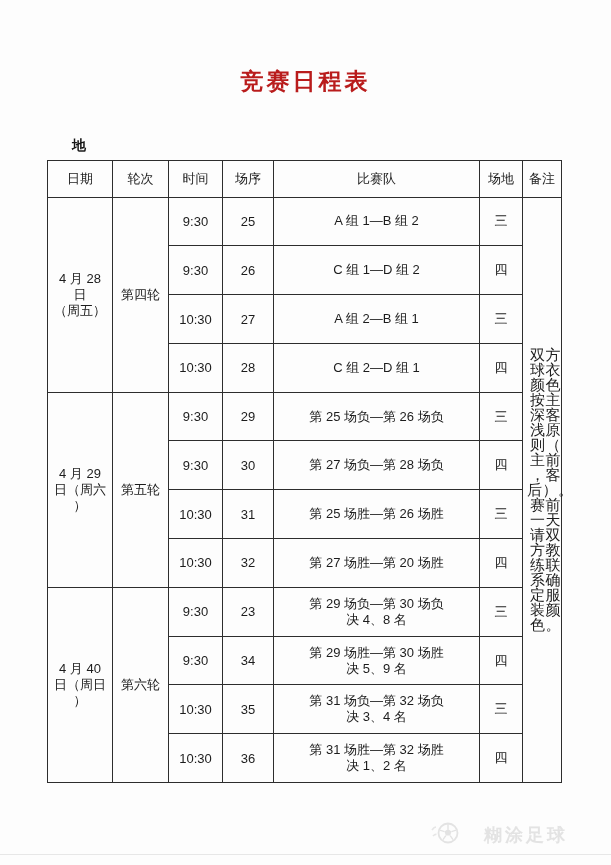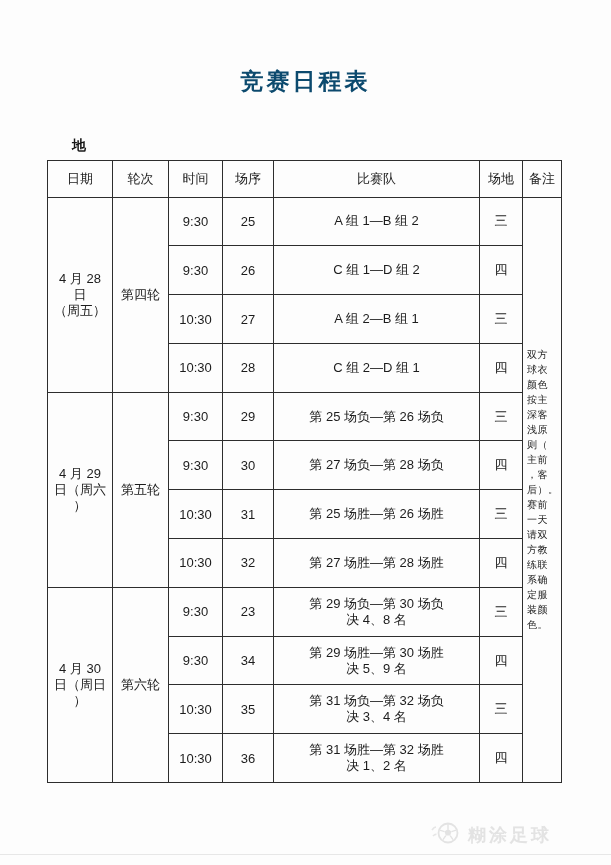--- a/index.html
+++ b/index.html
@@ -13,21 +13,21 @@
     overflow: hidden;
     color: #1c1c1c;
   }
   .doc-title {
     position: absolute;
     top: 66px; left: 0; right: 0;
     text-align: center;
     font-size: 23px;
     font-weight: bold;
     letter-spacing: 3px;
-    color: #0c4a6e;
+    color: #b91c1c;
   }
   .subheader {
     position: absolute;
     top: 115px; left: 72px; right: 77px;
     display: flex;
     justify-content: space-between;
     font-size: 14px;
     font-weight: bold;
     color: #161616;
   }
@@ -64,32 +64,32 @@
     white-space: pre-line;
     line-height: 16px;
   }
   td.teams-cell { line-height: 16px; }
   .u {
     text-underline-offset: 3px;
   }
   td.remark-cell { vertical-align: middle; }
   .remark-text {
     white-space: pre;
-    text-align: left;
+    text-align: right;
     padding-left: 4px;
-    font-size: 10px;
+    font-size: 15px;
     line-height: 15px;
     letter-spacing: 0.5px;
   }
   .watermark {
     position: absolute;
     top: 820px; left: 430px;
     display: flex;
     align-items: center;
-    gap: 8px;
+    gap: 24px;
     color: #e3e3e3;
   }
   .watermark-text {
     font-size: 18px;
     font-weight: bold;
     letter-spacing: 3px;
     color: #e3e3e3;
   }
   .ball-icon { display: inline-block; }
   .footer-divider {
@@ -197,26 +197,26 @@
       </tr>
       <tr class="r">
         <td>10:30</td>
         <td>31</td>
         <td class="teams-cell">第 25 场胜—第 26 场胜</td>
         <td>三</td>
       </tr>
       <tr class="r">
         <td>10:30</td>
         <td>32</td>
-        <td class="teams-cell">第 27 场胜—第 28 场胜</td>
-        <td>四</td>
-      </tr>
-
-      <tr class="r">
-        <td class="date-cell" rowspan="4">4 月 30
+        <td class="teams-cell">第 27 场胜—第 20 场胜</td>
+        <td>四</td>
+      </tr>
+
+      <tr class="r">
+        <td class="date-cell" rowspan="4">4 月 40
 日（周日
 ）</td>
         <td rowspan="4">第六轮</td>
         <td>9:30</td>
         <td>23</td>
         <td class="teams-cell">
           <div class="u">第 29 场负—第 30 场负</div>
           <div>决 4、8 名</div>
         </td>
         <td>三</td>

